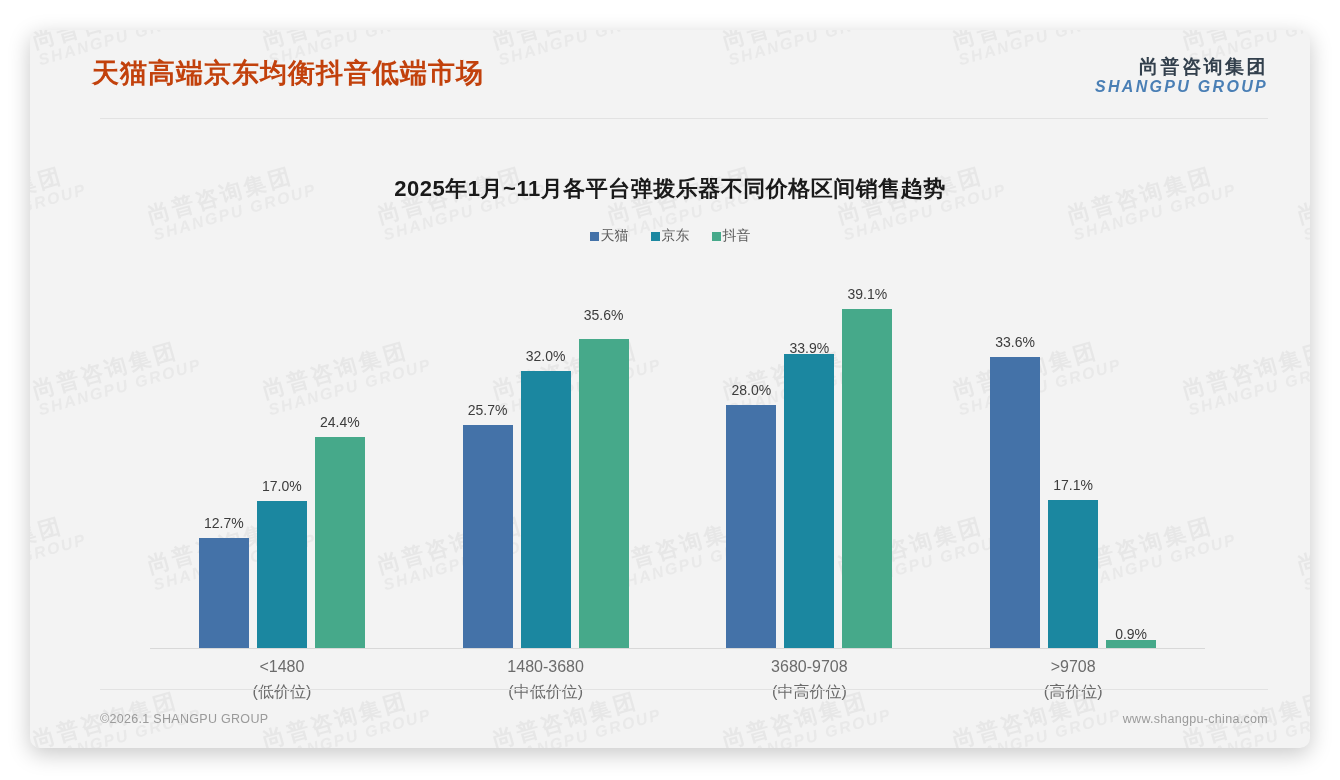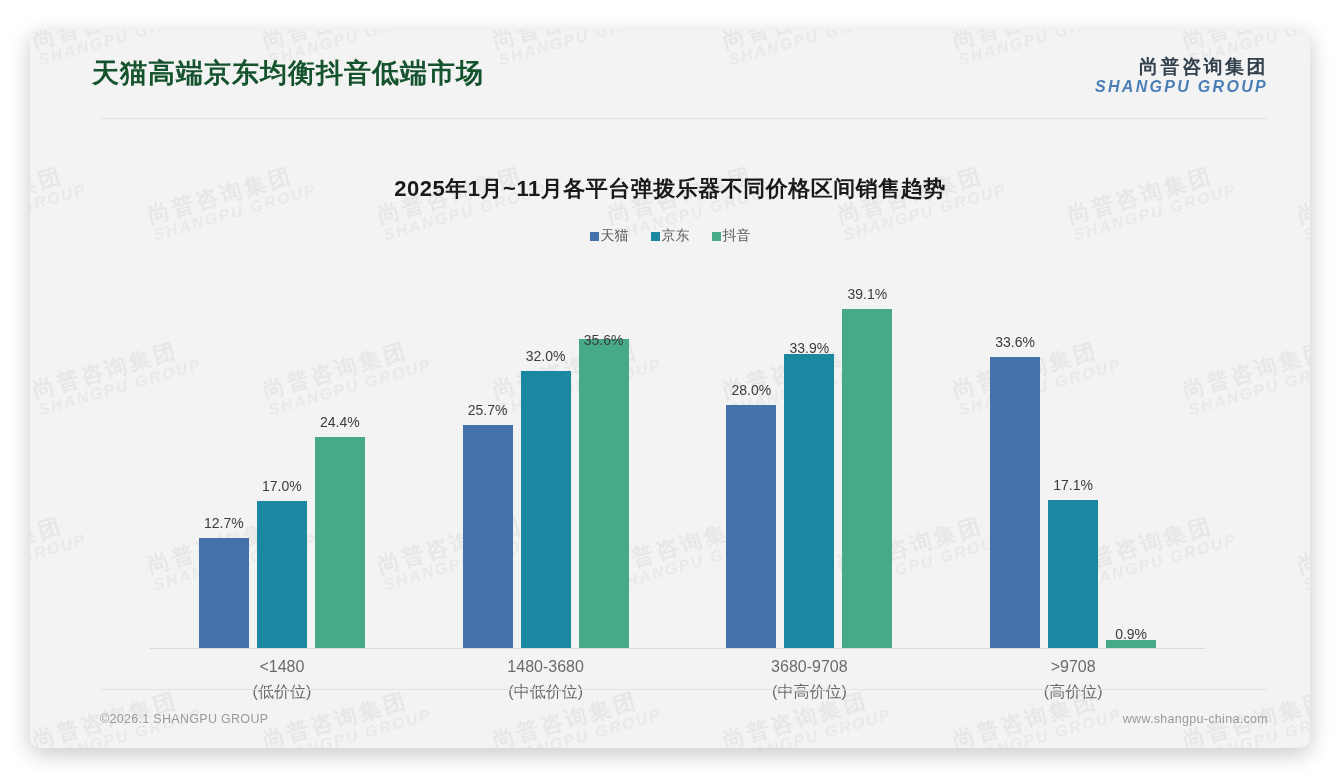--- a/index.html
+++ b/index.html
@@ -54,21 +54,21 @@
   #header {
     position:absolute;
     left:0; top:0; right:0; height:88px;
     z-index:3;
   }
   #page-title {
     position:absolute;
     left:62px; top:25px;
     font-size:27px;
     font-weight:bold;
-    color:#14532d;
+    color:#c2410c;
     letter-spacing:1px;
   }
   #logo {
     position:absolute;
     right:42px; top:26px;
     text-align:right;
     line-height:1.15;
   }
   #logo-cn {
     font-size:19px;
@@ -383,21 +383,21 @@
           <div class="group">
             <div class="bar-wrap">
               <div class="bar-value" style="bottom: 229.733px;">25.7%</div>
               <div class="bar" style="height: 222.733px; background: rgb(68, 114, 168);"></div>
             </div>
             <div class="bar-wrap">
               <div class="bar-value" style="bottom: 284.333px;">32.0%</div>
               <div class="bar" style="height: 277.333px; background: rgb(27, 135, 160);"></div>
             </div>
             <div class="bar-wrap">
-              <div class="bar-value" style="bottom: 300px;">35.6%</div>
+              <div class="bar-value" style="bottom: 325px;">35.6%</div>
               <div class="bar" style="height: 308.533px; background: rgb(70, 169, 138);"></div>
             </div>
           </div>
           <div class="group">
             <div class="bar-wrap">
               <div class="bar-value" style="bottom: 249.667px;">28.0%</div>
               <div class="bar" style="height: 242.667px; background: rgb(68, 114, 168);"></div>
             </div>
             <div class="bar-wrap">
               <div class="bar-value" style="bottom: 292px;">33.9%</div>

